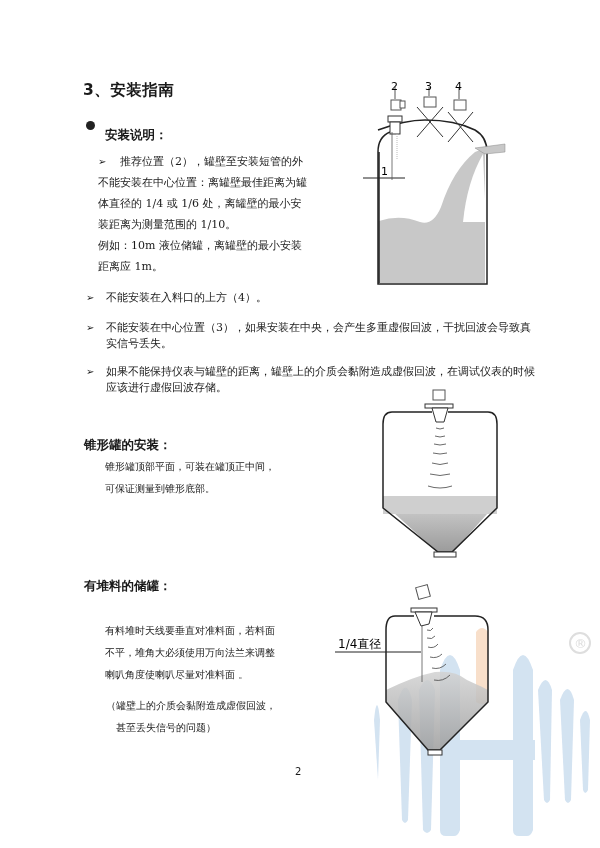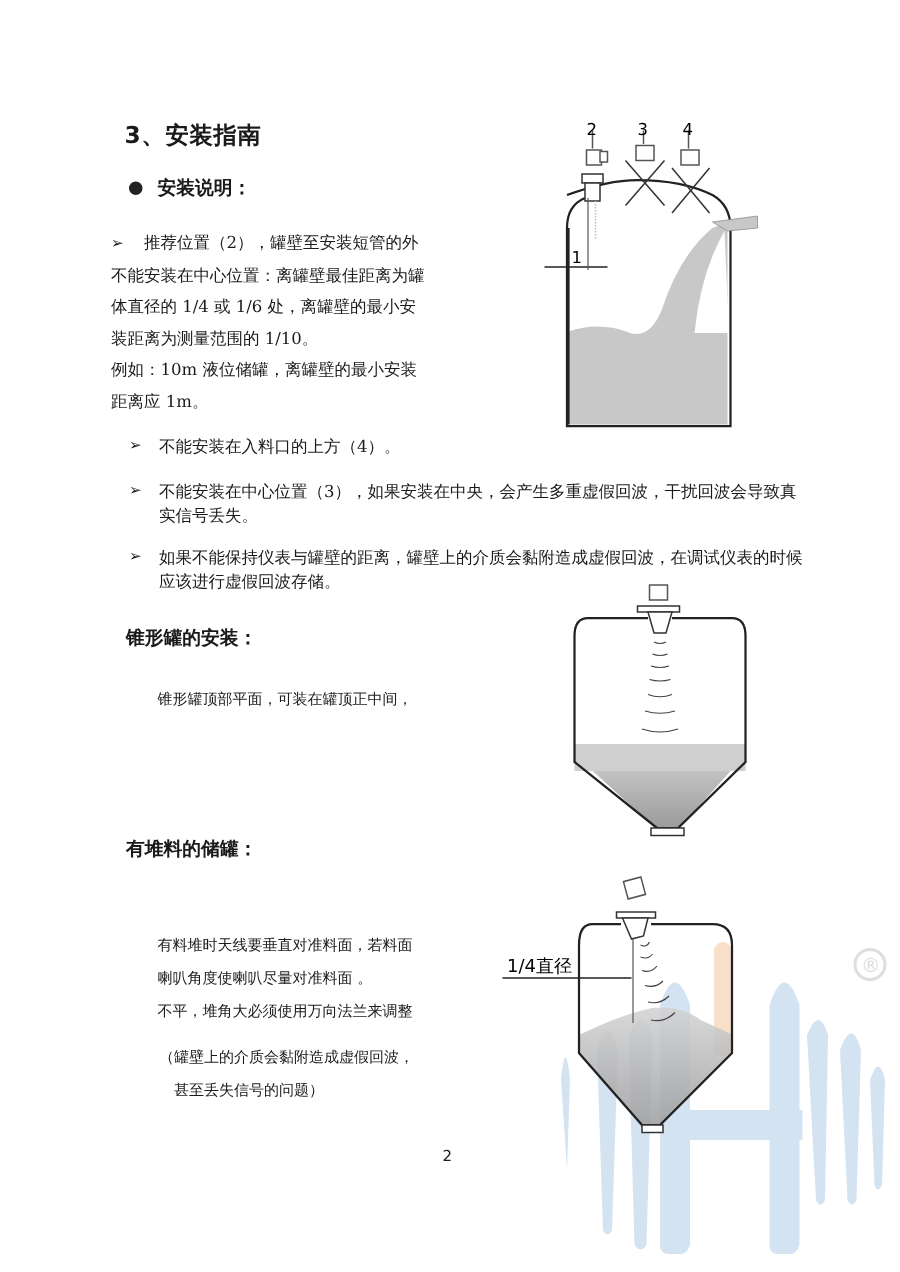--- a/index.html
+++ b/index.html
@@ -8,21 +8,21 @@
   .abs { position:absolute; }
   .h1 { left:83px; top:80px; font-family:"DejaVu Sans","Liberation Sans",sans-serif;
         font-size:15.5px; font-weight:bold; letter-spacing:0.5px; }
   .bullet-dot { left:86px; top:121px; width:9px; height:9px; border-radius:50%; background:#222; }
   .sub { font-family:"DejaVu Sans","Liberation Sans",sans-serif; font-size:12.5px; font-weight:bold; }
   .para { font-size:11px; line-height:21px; }
   .arrow { display:inline-block; width:22px; font-family:"DejaVu Sans",sans-serif; font-size:10px; }
   .item { font-size:11px; line-height:16px; }
   .item .mk { position:absolute; left:0; top:0; font-family:"DejaVu Sans",sans-serif; font-size:10px; }
   .item .tx { display:block; margin-left:20px; }
-  .h2 { font-size:12.5px; font-weight:bold; }
+  .h2 { font-size:12.5px; font-weight:bold;margin-top:20px; }
   .ind { font-size:10px; line-height:22px; }
   .pageno { left:295px; top:766px; font-family:"DejaVu Sans",sans-serif; font-size:10px; }
   svg { position:absolute; overflow:visible; }
 </style>
 </head>
 <body>
 
 <svg style="left:0;top:0;width:600px;height:848px;z-index:0">
   <g fill="#cfe0f0" opacity="0.9">
     <path d="M374 720 q3 -30 6 0 l-2 60 z"></path>
@@ -36,23 +36,23 @@
     <path d="M560 700 q8 -22 14 0 l-3 100 q-3 6 -6 0 z"></path>
     <path d="M580 720 q6 -18 10 0 l-2 70 q-3 6 -5 0 z"></path>
   </g>
   <path d="M476 632 q6 -8 12 0 l0 70 q-6 4 -12 0 z" fill="#f7dcc4" opacity="0.9"></path>
   <circle cx="580" cy="643" r="10" fill="none" stroke="#dedede" stroke-width="2"></circle>
   <text x="574" y="648" font-size="13" fill="#dcdcdc" font-family="DejaVu Sans,sans-serif">®</text>
 </svg>
 
 <div class="abs h1" style="z-index:1">3、安装指南</div>
 <div class="abs bullet-dot"></div>
-<div class="abs sub" style="left:105px;top:117px">安装说明：</div>
+<div class="abs sub" style="left:105px;top:127px">安装说明：</div>
 
-<div class="abs para" style="left:74px;top:151px;width:260px">
+<div class="abs para" style="left:98px;top:151px;width:260px">
   <div><span class="arrow">➢</span><span>推荐位置（2），罐壁至安装短管的外</span></div>
   <div>不能安装在中心位置：离罐壁最佳距离为罐</div>
   <div>体直径的 1/4 或 1/6 处，离罐壁的最小安</div>
   <div>装距离为测量范围的 1/10。</div>
   <div>例如：10m 液位储罐，离罐壁的最小安装</div>
   <div>距离应 1m。</div>
 </div>
 
 <div class="abs item" style="left:86px;top:290px;width:440px">
   <span class="mk">➢</span>
@@ -96,20 +96,21 @@
   <text x="110" y="8" font-size="11" font-family="DejaVu Sans,sans-serif">4</text>
 
   <line x1="18" y1="96" x2="60" y2="96" stroke="#222"></line>
   <line x1="47" y1="50" x2="47" y2="98" stroke="#555" stroke-width="0.8"></line>
   <text x="36" y="93" font-size="11" font-family="DejaVu Sans,sans-serif">1</text>
 </svg>
 
 <div class="abs h2" style="left:84px;top:417px">锥形罐的安装：</div>
 <div class="abs ind" style="left:105px;top:456px">
   <div>锥形罐顶部平面，可装在罐顶正中间，</div>
+  <div>可保证测量到锥形底部。</div>
 </div>
 <svg style="left:380px;top:390px;width:120px;height:180px">
   <defs>
     <linearGradient id="g1" x1="0" y1="0" x2="0" y2="1">
       <stop offset="0" stop-color="#d4d4d4"></stop>
         <stop offset="1" stop-color="#9a9a9a"></stop>
     </linearGradient>
   </defs>
   <path d="M3 107 L3 113 L58 163 L72 163 L117 113 L117 107 Z" fill="url(#g1)"></path>
   <rect x="3" y="106" width="114" height="18" fill="#cfcfcf"></rect>
@@ -125,22 +126,22 @@
     <path d="M53 63 q7 2 14 0"></path>
       <path d="M52 73 q8 3 16 0"></path>
       <path d="M50 84 q10 3 20 0"></path>
       <path d="M48 96 q12 4 24 0"></path>
   </g>
 </svg>
 
 <div class="abs h2" style="left:84px;top:558px">有堆料的储罐：</div>
 <div class="abs ind" style="left:105px;top:620px">
   <div>有料堆时天线要垂直对准料面，若料面</div>
+  <div>不平，堆角大必须使用万向法兰来调整</div>
   <div>喇叭角度使喇叭尽量对准料面 。</div>
-  <div>不平，堆角大必须使用万向法兰来调整</div>
 </div>
 <div class="abs ind" style="left:106px;top:695px">
   <div>（罐壁上的介质会黏附造成虚假回波，</div>
   <div style="padding-left:10px">甚至丢失信号的问题）</div>
 </div>
 <svg style="left:335px;top:580px;width:180px;height:195px">
   <defs>
     <linearGradient id="g2" x1="0" y1="0" x2="0" y2="1">
       <stop offset="0" stop-color="#d2d2d2"></stop>
         <stop offset="1" stop-color="#9c9c9c"></stop>

